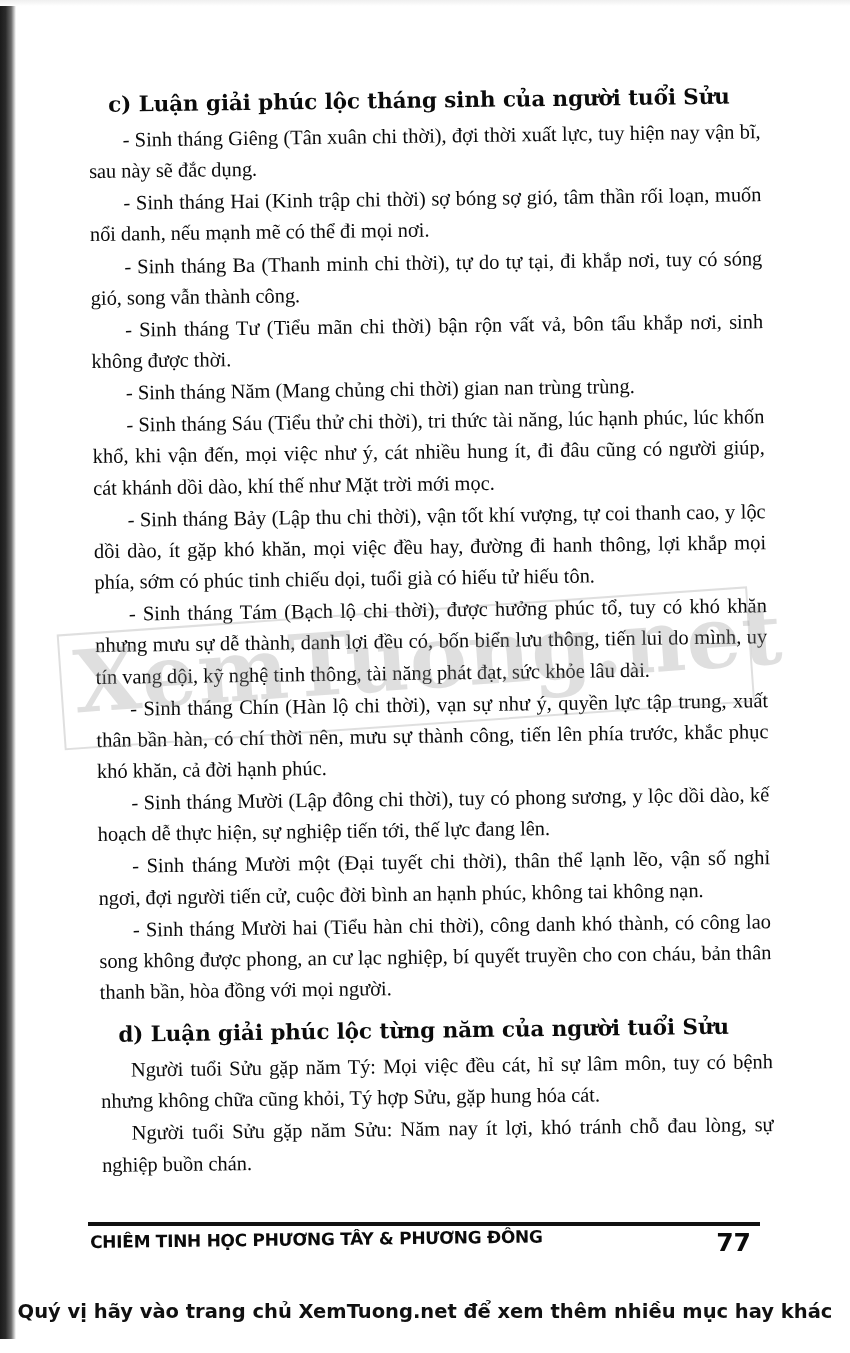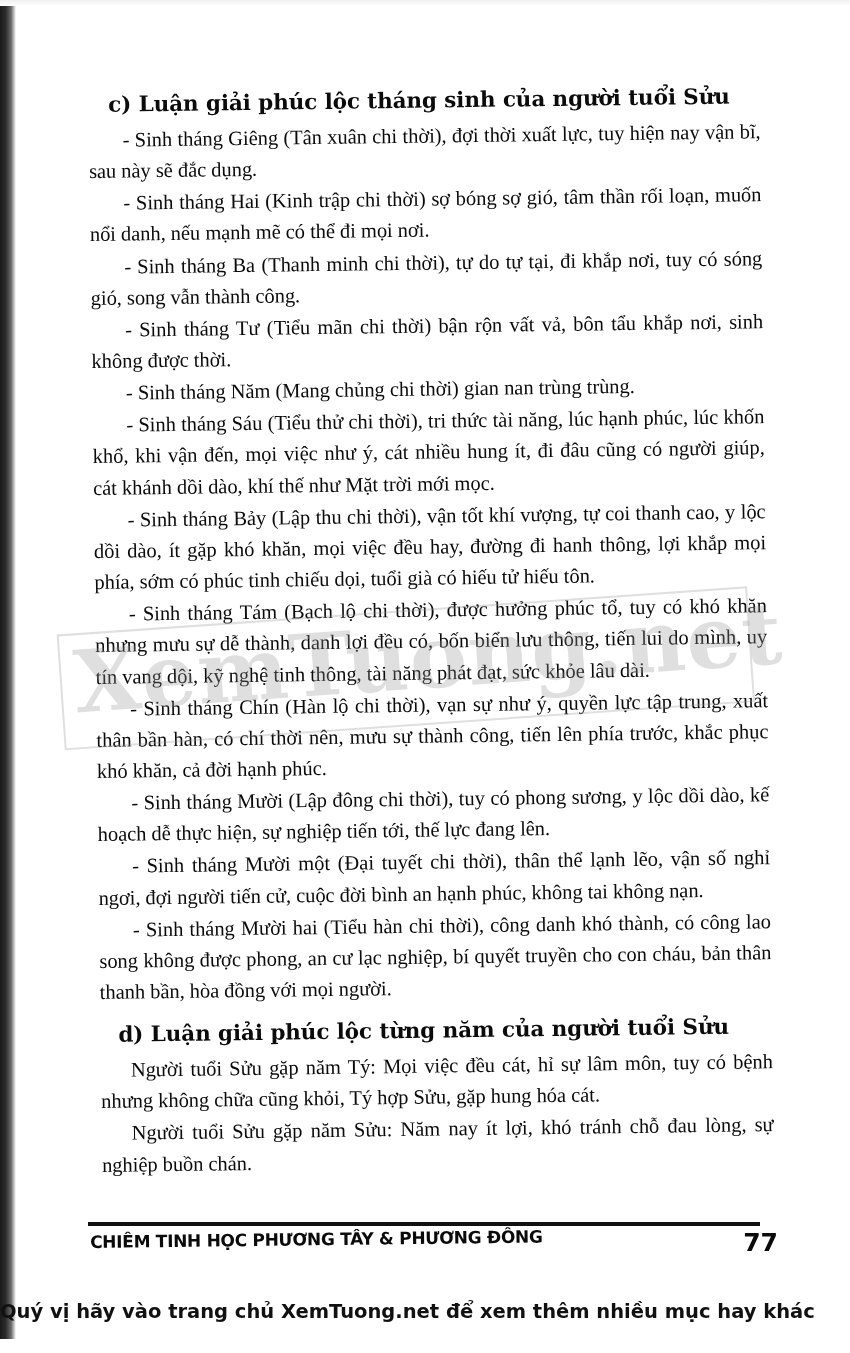--- a/index.html
+++ b/index.html
@@ -118,32 +118,32 @@
     top: 1232px;
     font-family: "DejaVu Sans", sans-serif;
     font-weight: bold;
     font-size: 17px;
     letter-spacing: -0.3px;
     transform: rotate(-0.7deg);
     transform-origin: 0 0;
   }
   .page-number {
     position: absolute;
-    right: 72px;
+    right: 99px;
     top: 1228px;
     font-family: "DejaVu Sans", sans-serif;
     font-weight: bold;
     font-size: 25px;
   }
   .bottom-note {
     position: absolute;
     left: 0;
     top: 1300px;
     width: 850px;
-    text-align: left;
+    text-align: center;
     font-family: "DejaVu Sans", sans-serif;
     font-weight: bold;
     font-size: 19.5px;
     color: #111;
   }
 </style>
 </head>
 <body>
 
 <div class="page">

